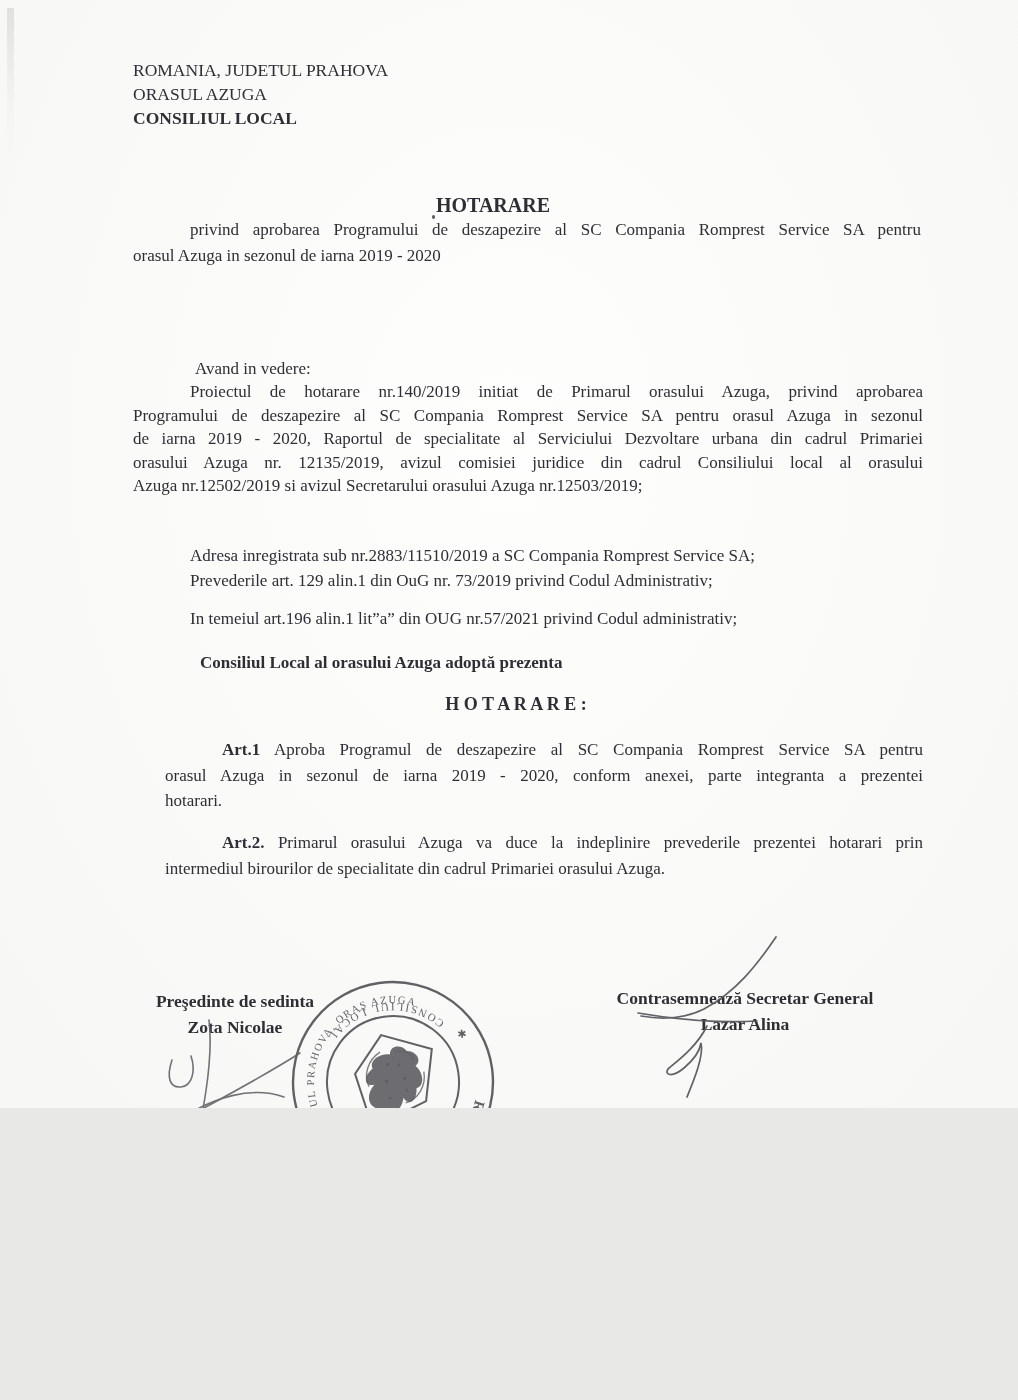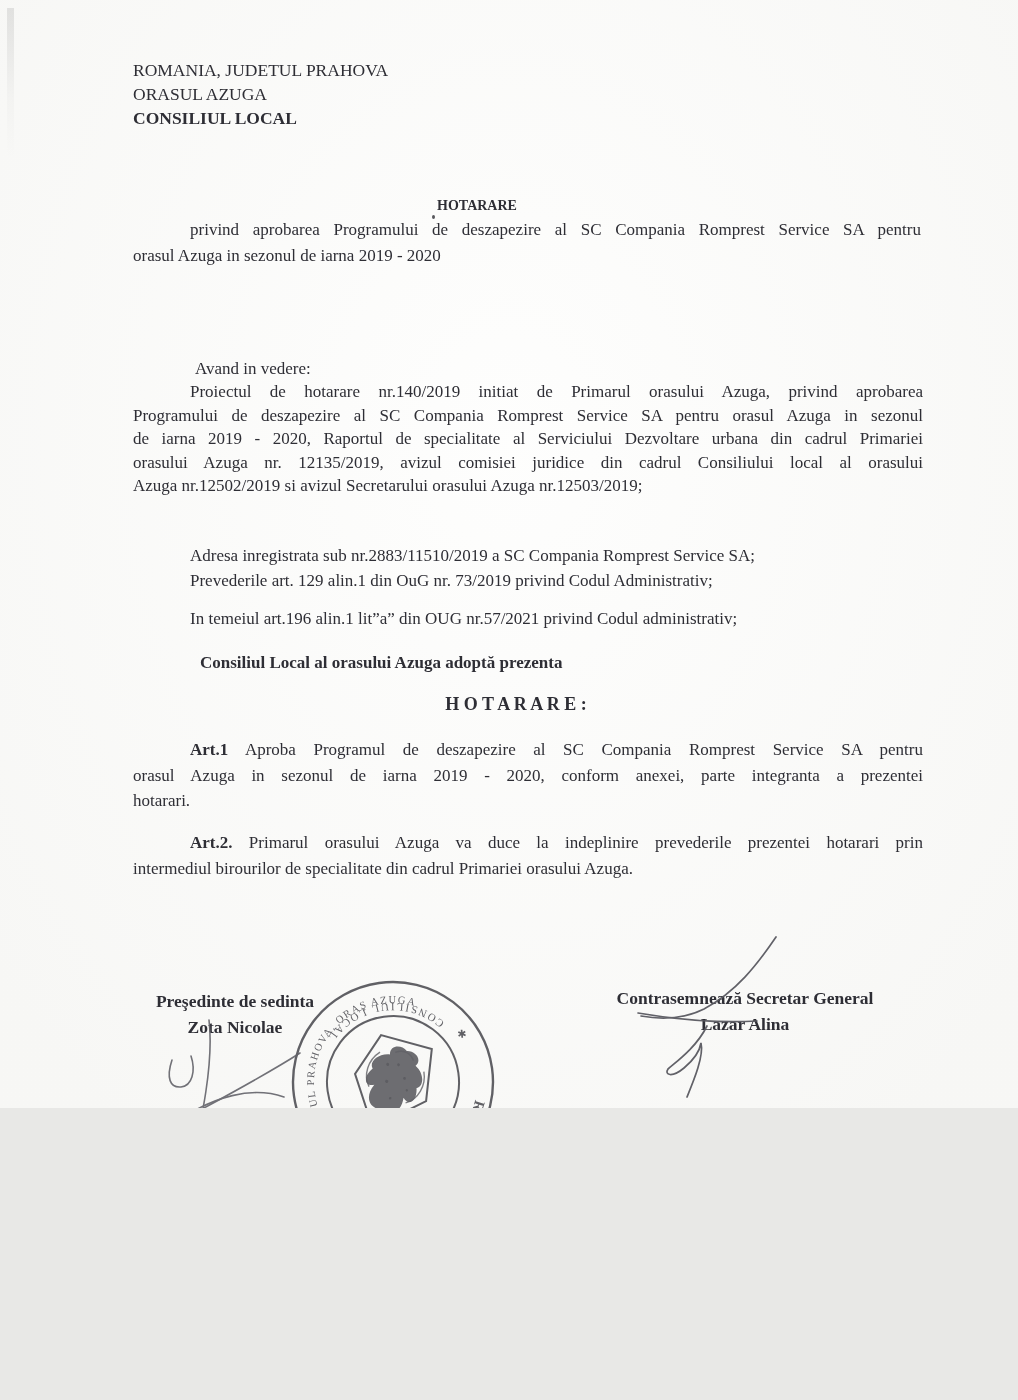--- a/index.html
+++ b/index.html
@@ -12,21 +12,21 @@
     color:#2e2e35;
   }
   .abs{position:absolute;}
   .line{line-height:25px; font-size:17px; white-space:nowrap;}
   .j{text-align:justify; text-align-last:justify; white-space:normal;}
   .indent{padding-left:57px;}
   .indent2{padding-left:62px;}
   .bold{font-weight:bold;}
   .center{text-align:center; text-align-last:center;}
   .tight .line{line-height:23.6px;}
-  .art .line{line-height:25.5px;}
+  .art .line{line-height:25.5px;margin-left:32px;}
   .hdr .line{line-height:24px; font-size:17.5px;}
   .sig .line{line-height:26px; font-size:17.5px; font-weight:bold;}
   .foot .line{line-height:27px; font-size:19px; font-weight:bold;}
   .overlay{pointer-events:none;}
   .smudge-br{
     position:absolute; left:963px; top:1366px; width:18px; height:15px;
     background:radial-gradient(ellipse at 45% 55%, rgba(74,63,48,.85) 0 18%, rgba(90,78,60,.5) 35%, rgba(120,110,95,.22) 55%, transparent 72%);
     transform:rotate(-15deg);
   }
   .streak-tl{
@@ -42,21 +42,21 @@
 <body>
 
 <div class="page">
 
   <div class="abs hdr" style="left:133px; top:58px;">
     <div class="line">ROMANIA, JUDETUL PRAHOVA</div>
     <div class="line">ORASUL  AZUGA</div>
     <div class="line bold">CONSILIUL LOCAL</div>
   </div>
 
-  <div class="abs line bold center" style="left:133px; top:193px; width:688px; font-size:14px;">HOTARARE</div>
+  <div class="abs line bold center" style="left:149px; top:193px; width:688px; font-size:20px;">HOTARARE</div>
   <div class="abs" style="left:133px; top:217px; width:788px;">
     <div class="line j indent" style="line-height:26px;">privind aprobarea Programului de deszapezire al SC Compania Romprest Service SA pentru</div>
     <div class="line" style="line-height:26px;">orasul Azuga in sezonul de iarna 2019 - 2020</div>
   </div>
 
   <div class="abs line indent2" style="left:133px; top:356px;">Avand in vedere:</div>
 
   <div class="abs tight" style="left:133px; top:380px; width:790px;">
     <div class="line j indent">Proiectul de hotarare nr.140/2019 initiat de Primarul orasului Azuga,  privind aprobarea</div>
     <div class="line j">Programului de deszapezire al SC Compania Romprest Service SA pentru orasul Azuga in sezonul</div>

